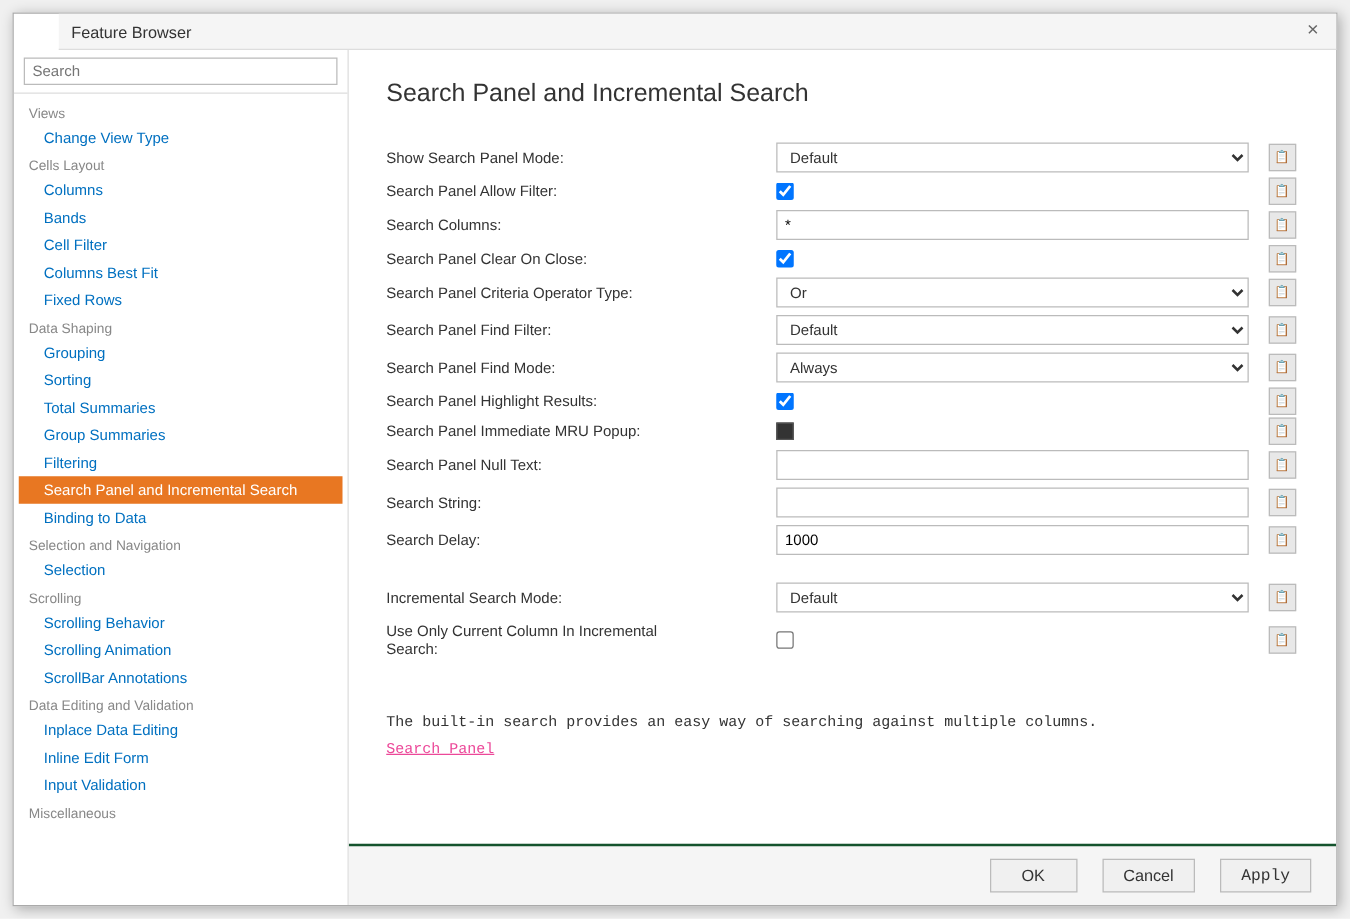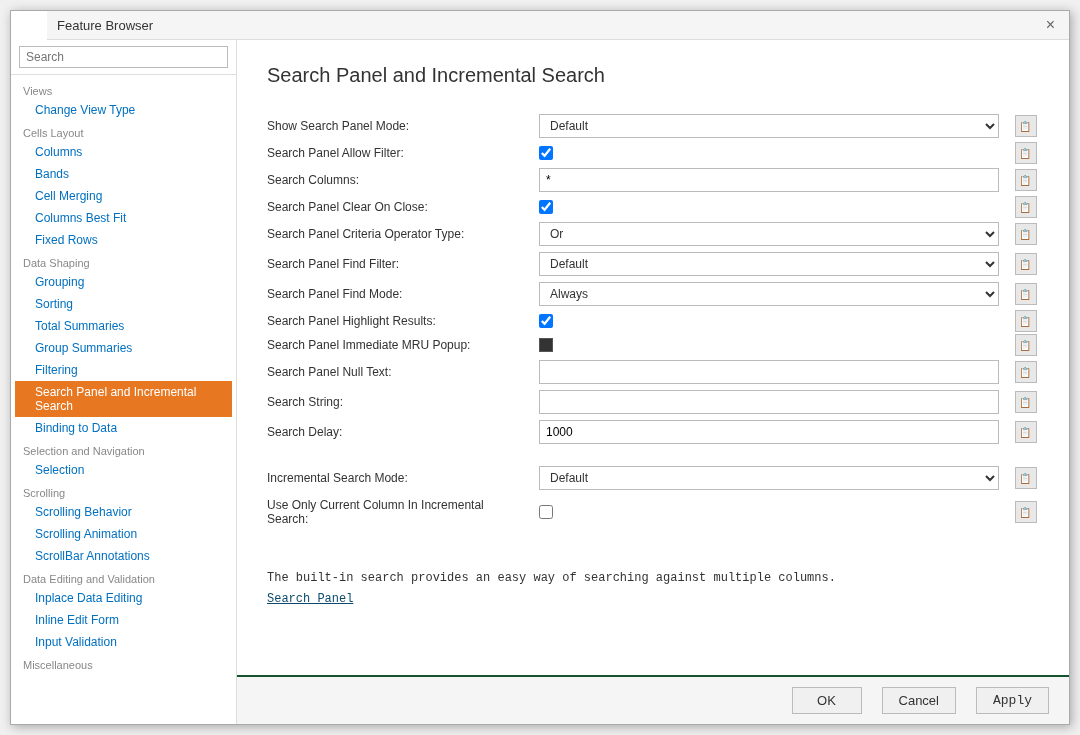--- a/index.html
+++ b/index.html
@@ -44,21 +44,21 @@
       line-height: 1;
       padding: 0 4px;
     }
     .content-area {
       display: flex;
       flex: 1;
       overflow: hidden;
     }
     
     .sidebar {
-      width: 226px;
+      width: 268px;
       border-right: 1px solid #ddd;
       display: flex;
       flex-direction: column;
       flex-shrink: 0;
       background: #fff;
     }
     .sidebar-search {
       padding: 6px 8px;
       border-bottom: 1px solid #ddd;
       flex-shrink: 0;
@@ -119,20 +119,21 @@
       align-items: center;
     }
     .form-label {
       padding: 5px 10px 5px 0;
       color: #333;
       font-size: 12px;
       align-self: center;
     }
     .form-control-wrap {
       padding: 3px 12px;
+      margin-left: 40px;
     }
     .form-reset-btn {
       width: 22px;
       height: 22px;
       background: #e8e8e8;
       border: 1px solid #bbb;
       cursor: pointer;
       display: flex;
       align-items: center;
       justify-content: center;
@@ -171,21 +172,21 @@
     .section-gap {
       height: 16px;
       grid-column: 1 / -1;
     }
     .footer-text {
       color: #333;
       font-size: 12px;
       margin-bottom: 6px;
     }
     .footer-link {
-      color: #0c4a6e;
+      color: #ec4899;
       cursor: pointer;
       text-decoration: underline;
       font-size: 12px;
       margin-top: 30px;
     }
     
     .bottom-bar {
       border-top: 2px solid #14532d;
       padding: 10px 20px;
       display: flex;
@@ -225,21 +226,21 @@
         <input type="text" placeholder="Search" style="">
       </div>
       <div class="sidebar-list">
 
         <div class="sidebar-category">Views</div>
         <div class="sidebar-item">Change View Type</div>
 
         <div class="sidebar-category">Cells Layout</div>
         <div class="sidebar-item">Columns</div>
         <div class="sidebar-item">Bands</div>
-        <div class="sidebar-item">Cell Merging</div>
+        <div class="sidebar-item">Cell Filter</div>
         <div class="sidebar-item">Columns Best Fit</div>
         <div class="sidebar-item">Fixed Rows</div>
 
         <div class="sidebar-category">Data Shaping</div>
         <div class="sidebar-item">Grouping</div>
         <div class="sidebar-item">Sorting</div>
         <div class="sidebar-item">Total Summaries</div>
         <div class="sidebar-item">Group Summaries</div>
         <div class="sidebar-item">Filtering</div>
         <div class="sidebar-item active">Search Panel and Incremental Search</div>

